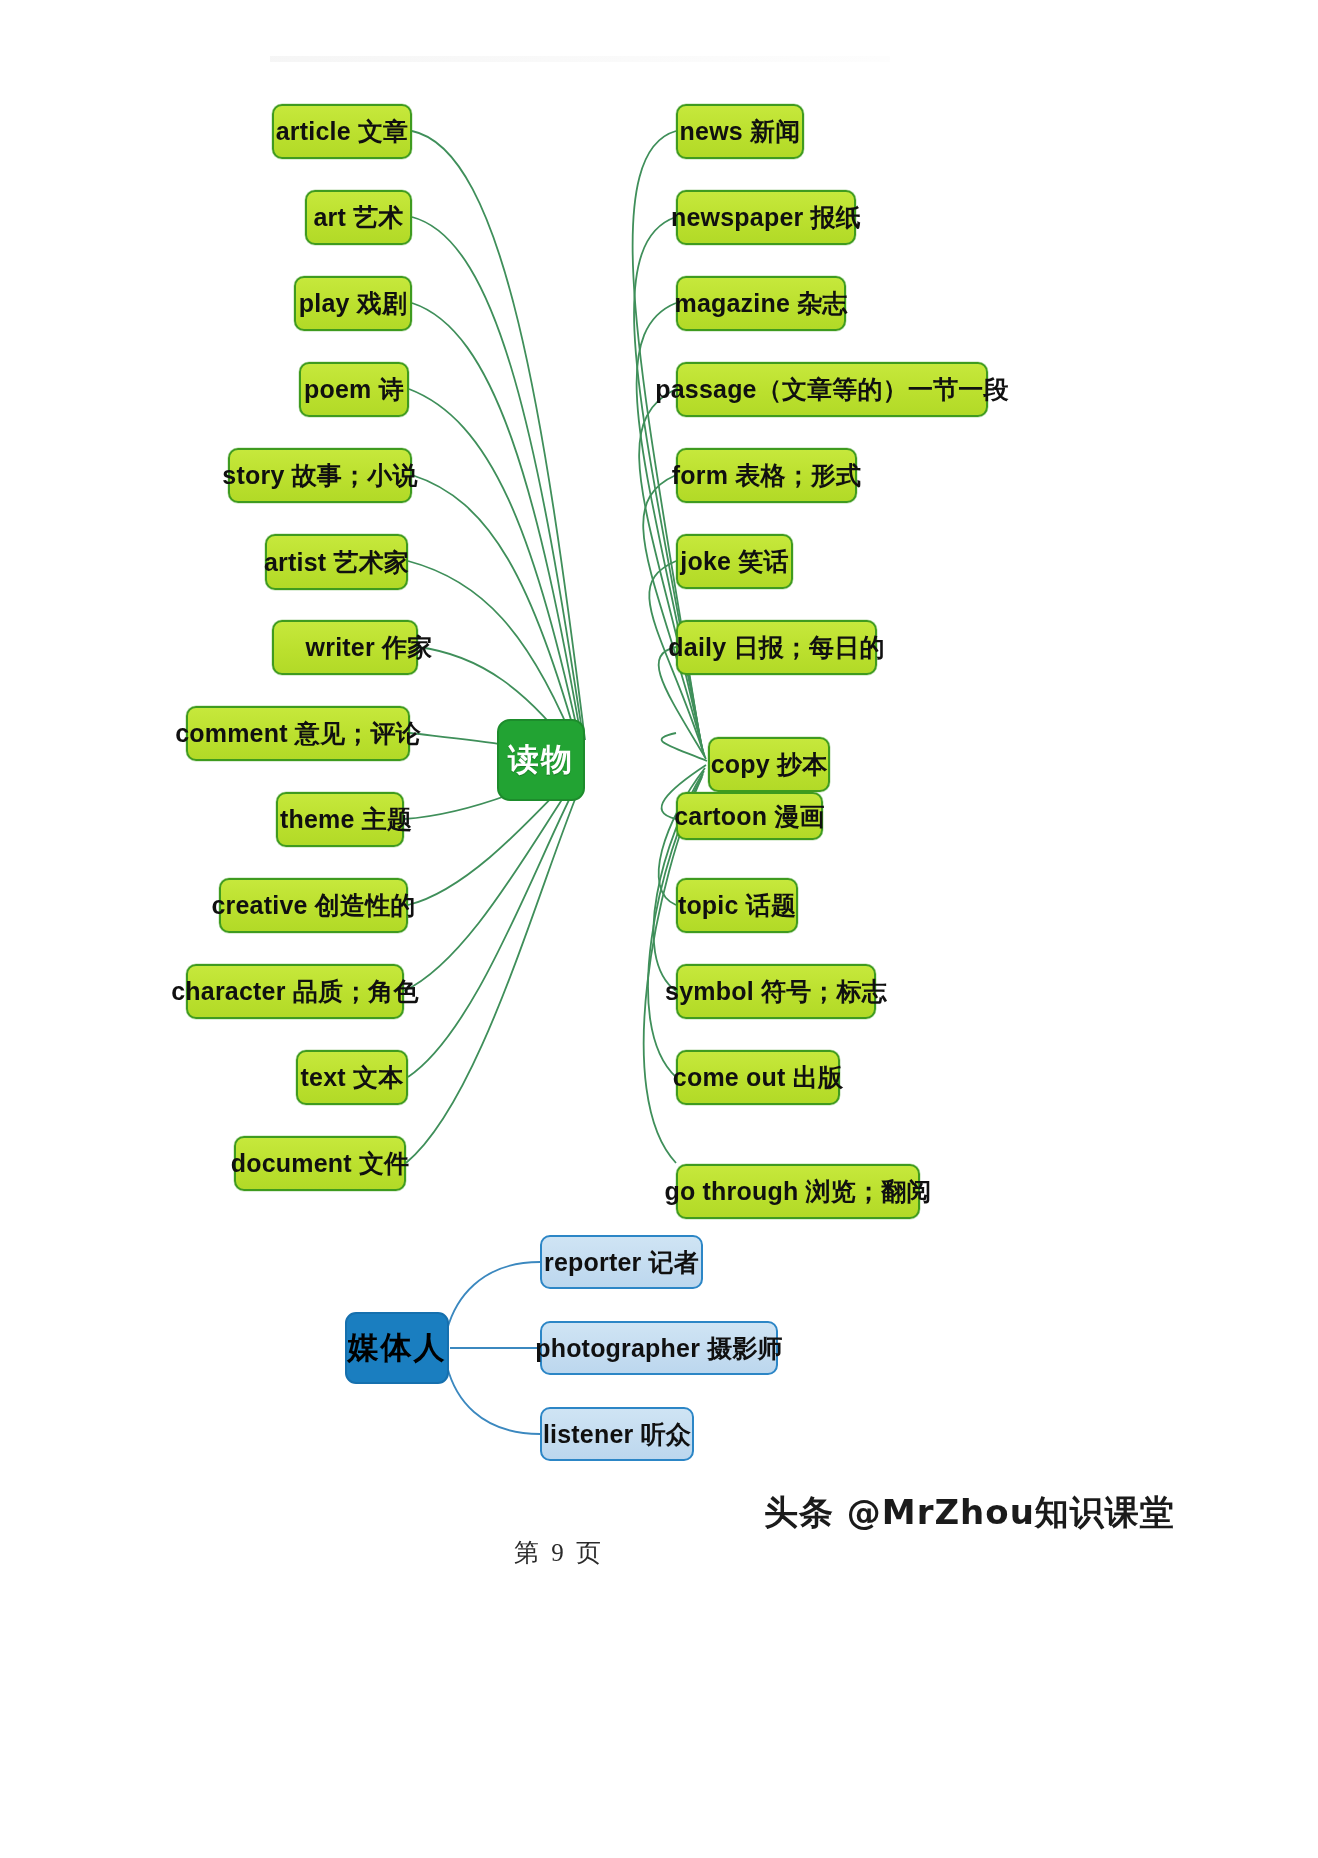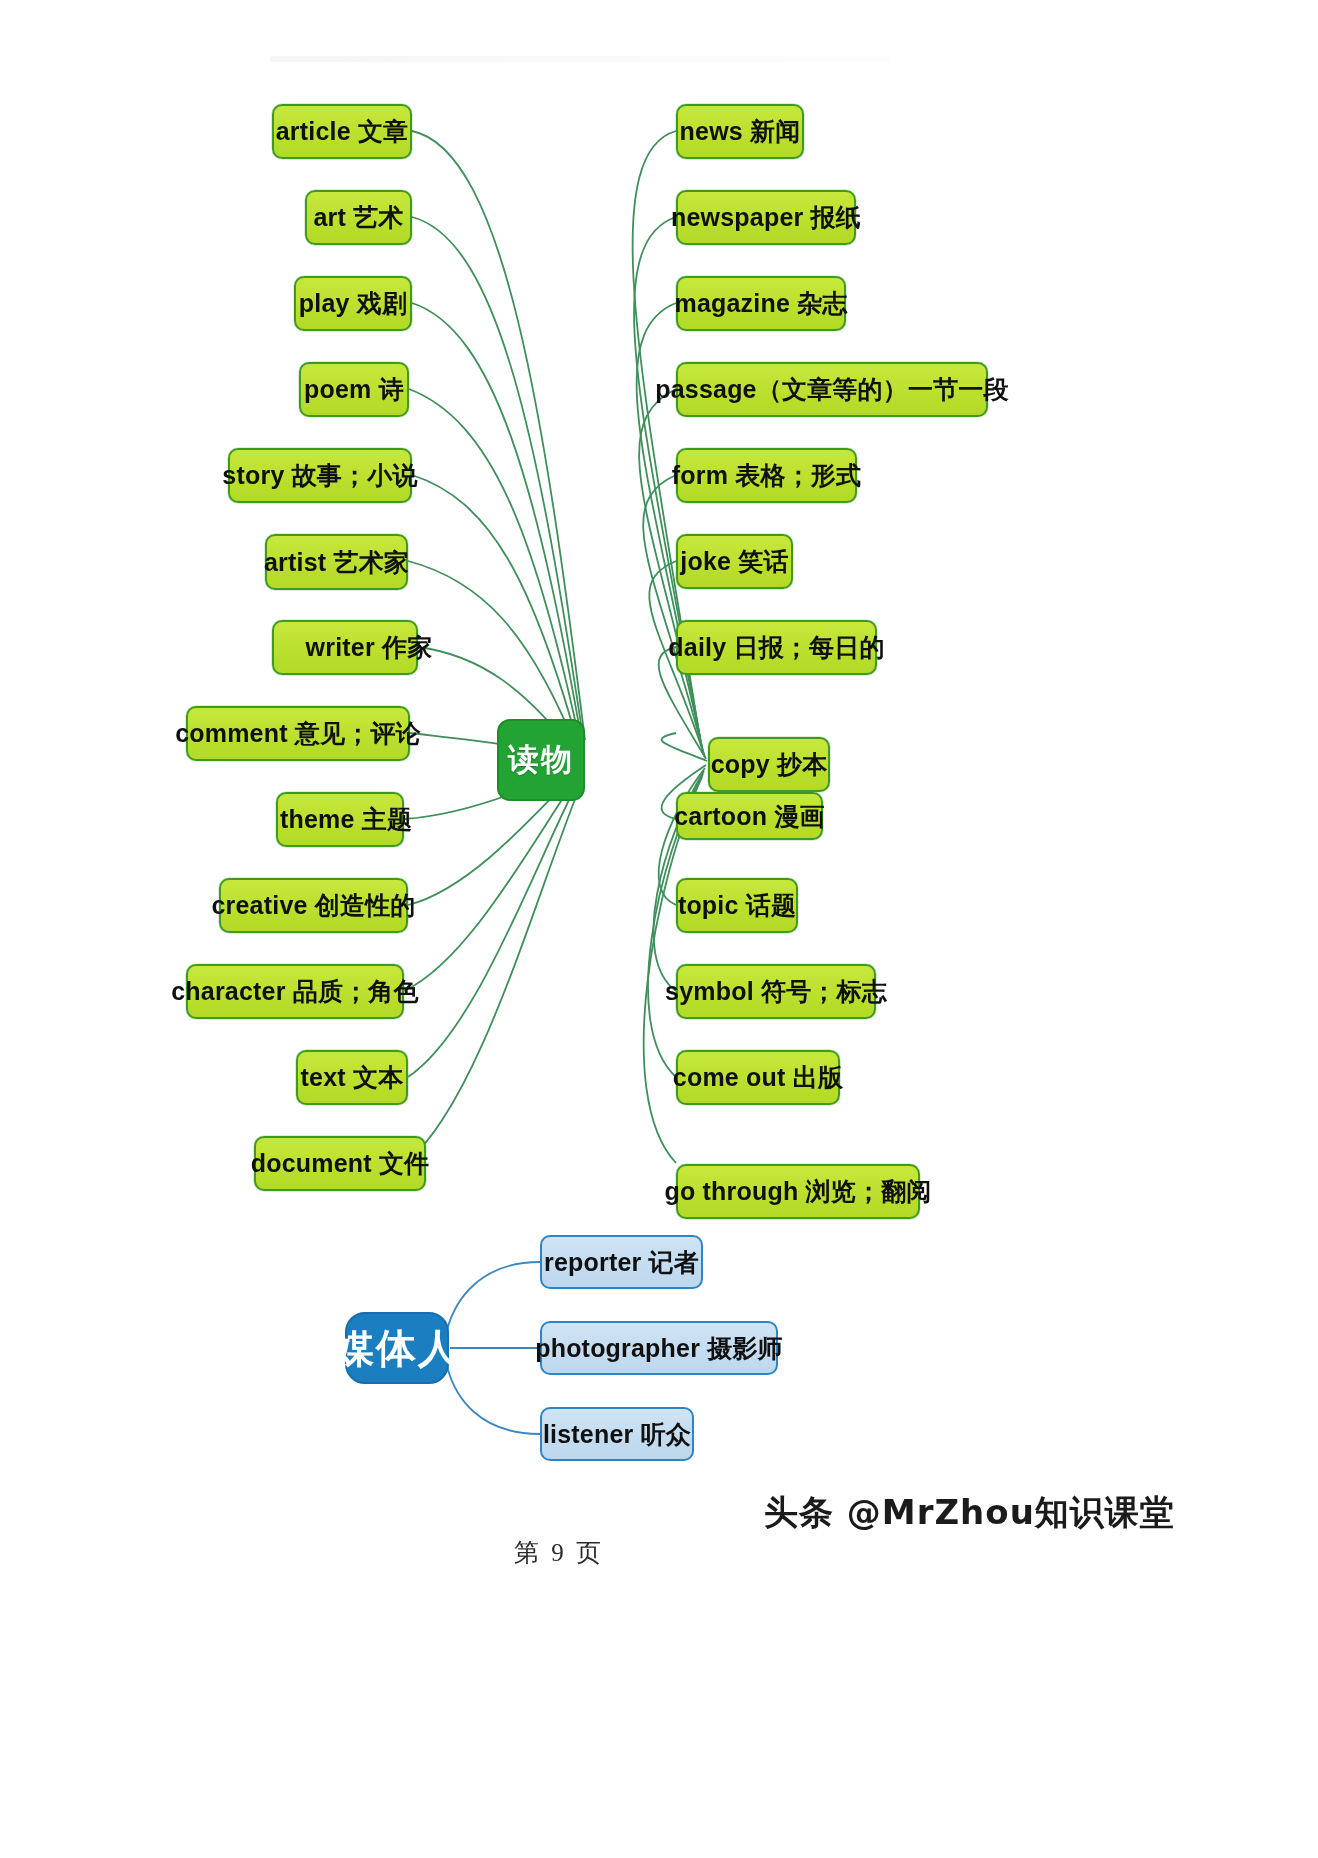--- a/index.html
+++ b/index.html
@@ -46,23 +46,23 @@
   .leaf-blue{
     background:linear-gradient(180deg,#cfe4f4 0%,#c4dcf0 60%,#bcd7ee 100%);
     border:2.5px solid #2c86c6;
     color:#101010;
     font-size:25px;
   }
   
   .root-blue{
     background:#1a7ec0;
     border:2px solid #1670ae;
-    color:#ffffff;
-    font-size:40px;
-    border-radius:20px;
+    color:#000000;
+    font-size:31px;
+    border-radius:11px;
     letter-spacing:2px;
   }
 
   .footer-page{
     position:absolute;
     font-family:"Liberation Serif","DejaVu Serif",serif;
     font-size:25px;color:#2a2a2a;letter-spacing:3px;
   }
   .footer-brand{
     position:absolute;
@@ -166,21 +166,21 @@
   </div>
 
   <div class="node leaf-green" style="left:186px;top:964px;width:218px;height:55px;">
     <span>character 品质；角色</span>
   </div>
 
   <div class="node leaf-green" style="left:296px;top:1050px;width:112px;height:55px;justify-content:center;">
     <span>text 文本</span>
   </div>
 
-  <div class="node leaf-green" style="left:234px;top:1136px;width:172px;height:55px;margin-left:20px;">
+  <div class="node leaf-green" style="left:234px;top:1136px;width:172px;height:55px;">
     <span>document 文件</span>
   </div>
 
   <div class="node leaf-green" style="left:676px;top:104px;width:128px;height:55px;">
     <span>news 新闻</span>
   </div>
 
   <div class="node leaf-green" style="left:676px;top:190px;width:180px;height:55px;">
     <span>newspaper 报纸</span>
   </div>

